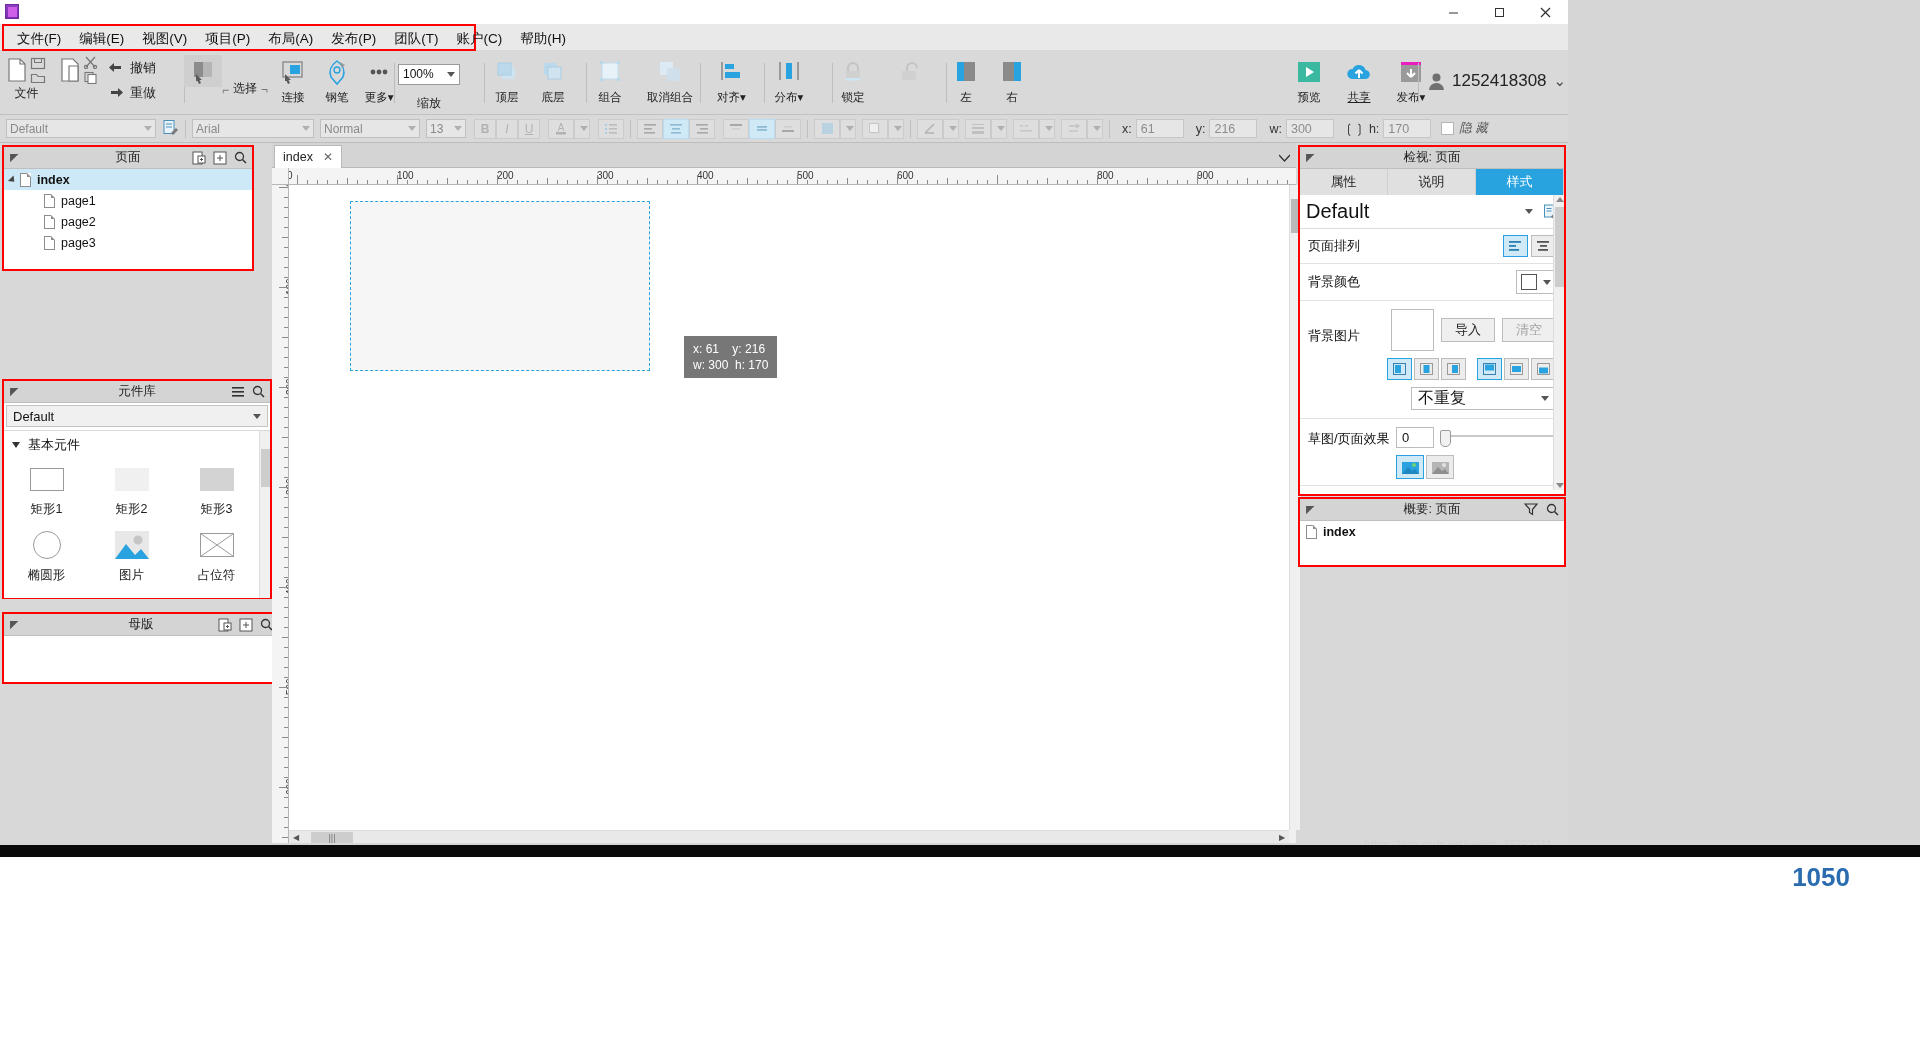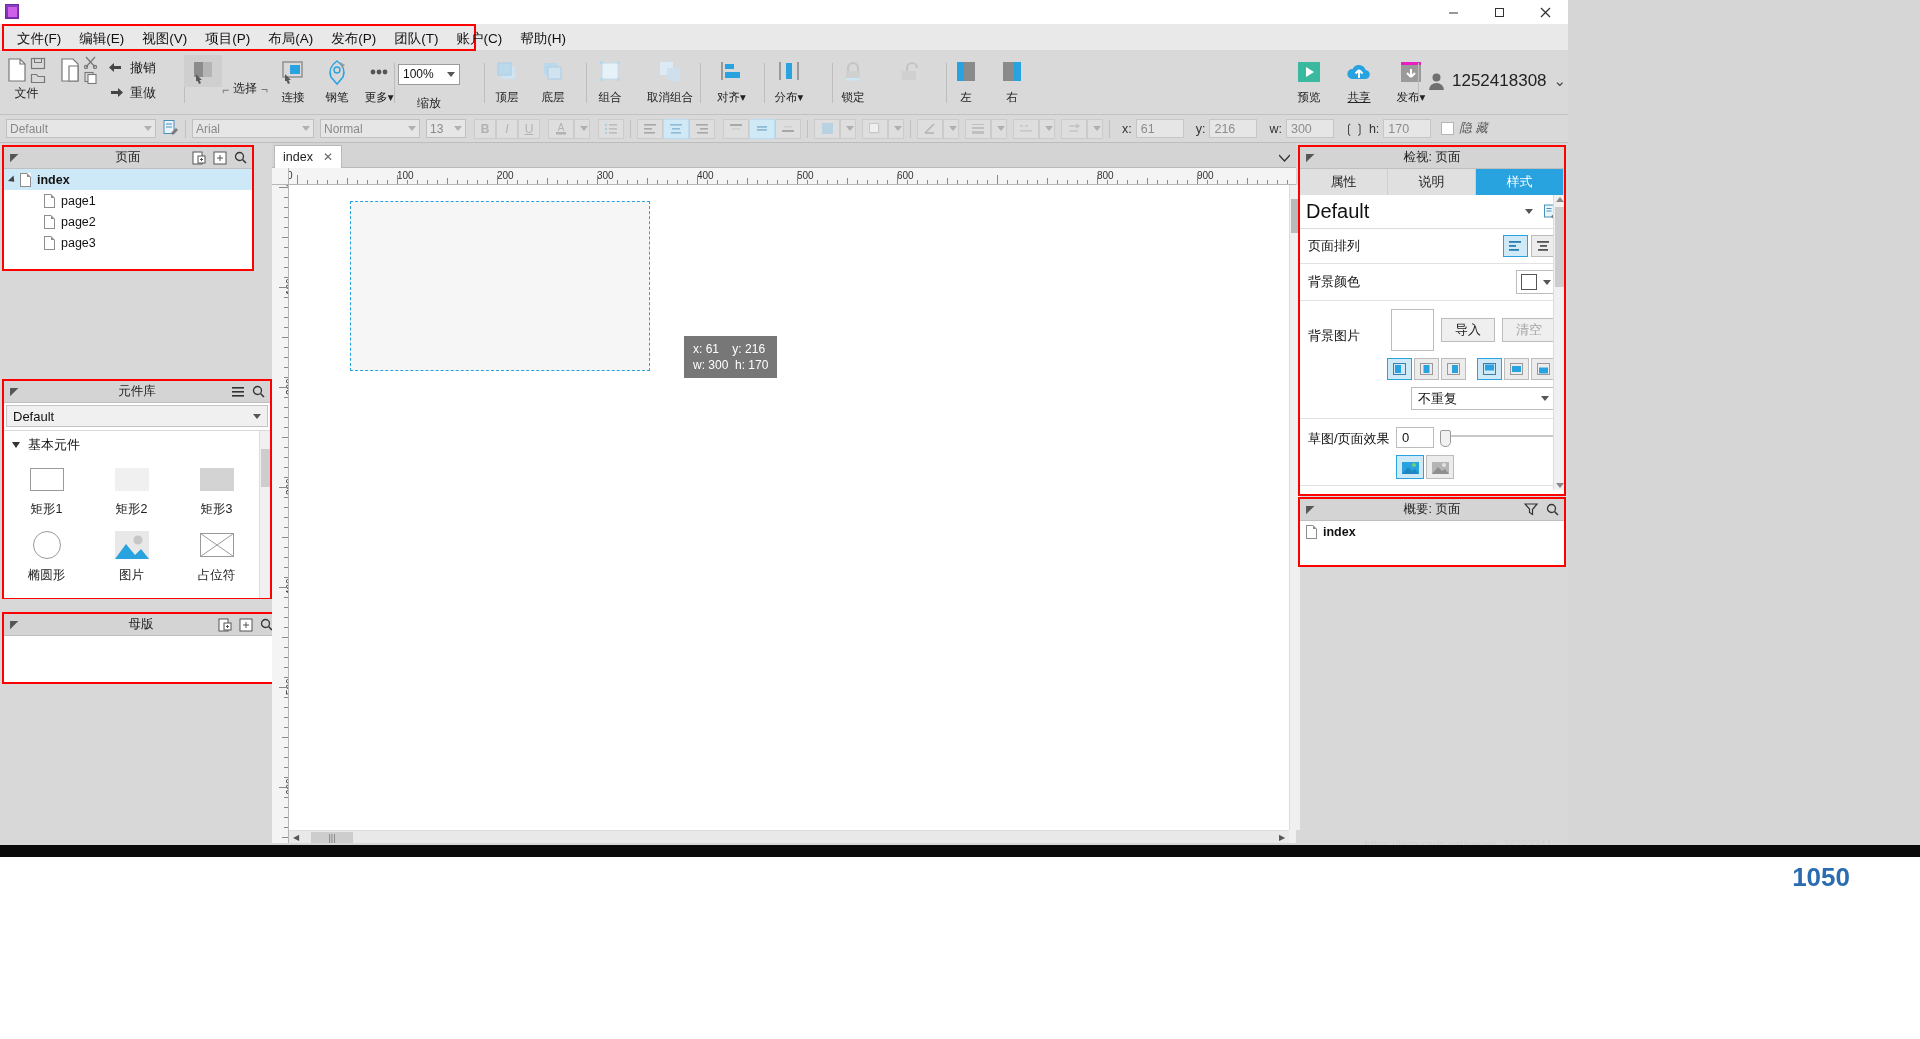--- a/index.html
+++ b/index.html
@@ -123,21 +123,21 @@
   .prow { display:flex; align-items:center; justify-content:space-between; padding:6px 8px;
           border-bottom:1px solid #e2e2e2; font-size:13px; color:#111; min-height:30px;}
   .prow .plbl { white-space:nowrap; }
   .sqbtn { width:25px;height:22px; border:1px solid #bcbcbc; background:#ececec;
            display:flex;align-items:center;justify-content:center;}
   .sqbtn.on { background:#cfe9f7; border-color:#29a3e0;}
   .wbtn { height:24px; min-width:54px; border:1px solid #bcbcbc; background:#efefef;
           display:flex;align-items:center;justify-content:center; font-size:13px; color:#222;}
   .wbtn.dis { color:#a3a3a3; }
   .ddl { height:23px; border:1px solid #bcbcbc; background:#fff; display:flex; align-items:center;
-         justify-content:space-between; padding:0 6px; font-size:13px; color:#111;gap:41px;}
+         justify-content:space-between; padding:0 6px; font-size:16px; color:#111;gap:41px;}
   .numin { width:38px;height:21px;border:1px solid #bcbcbc;background:#fff;display:flex;align-items:center;padding-left:5px;font-size:13px;}
   .slider { position:relative; flex:1; height:16px; margin-left:6px;}
   .slider .track { position:absolute; left:0; top:5px; width:100%; height:2px; background:#c9c9c9;}
   .slider .knob { position:absolute; left:0; top:0; width:11px; height:17px; background:#f1f1f1; border:1px solid #9a9a9a; border-radius:2px 2px 5px 5px;}
   #outline { position:absolute; left:1298px; top:497px; width:268px; height:70px; border:2px solid #ff0000; background:#fff;}
 
   .taskbar { position:absolute; left:0; top:845px; width:1920px; height:194px; background:#ffffff;}
   .taskbar .strip { position:absolute; left:0; top:0; width:1920px; height:12px; background:#0a0a0a;}
   .wm { position:absolute; right:16px; top:838px; font-size:11px; color:#cfcfcf;}
   .wmbig { position:absolute; right:70px; top:862px; font-size:26px; color:#2b6cb0; font-weight:bold;}

